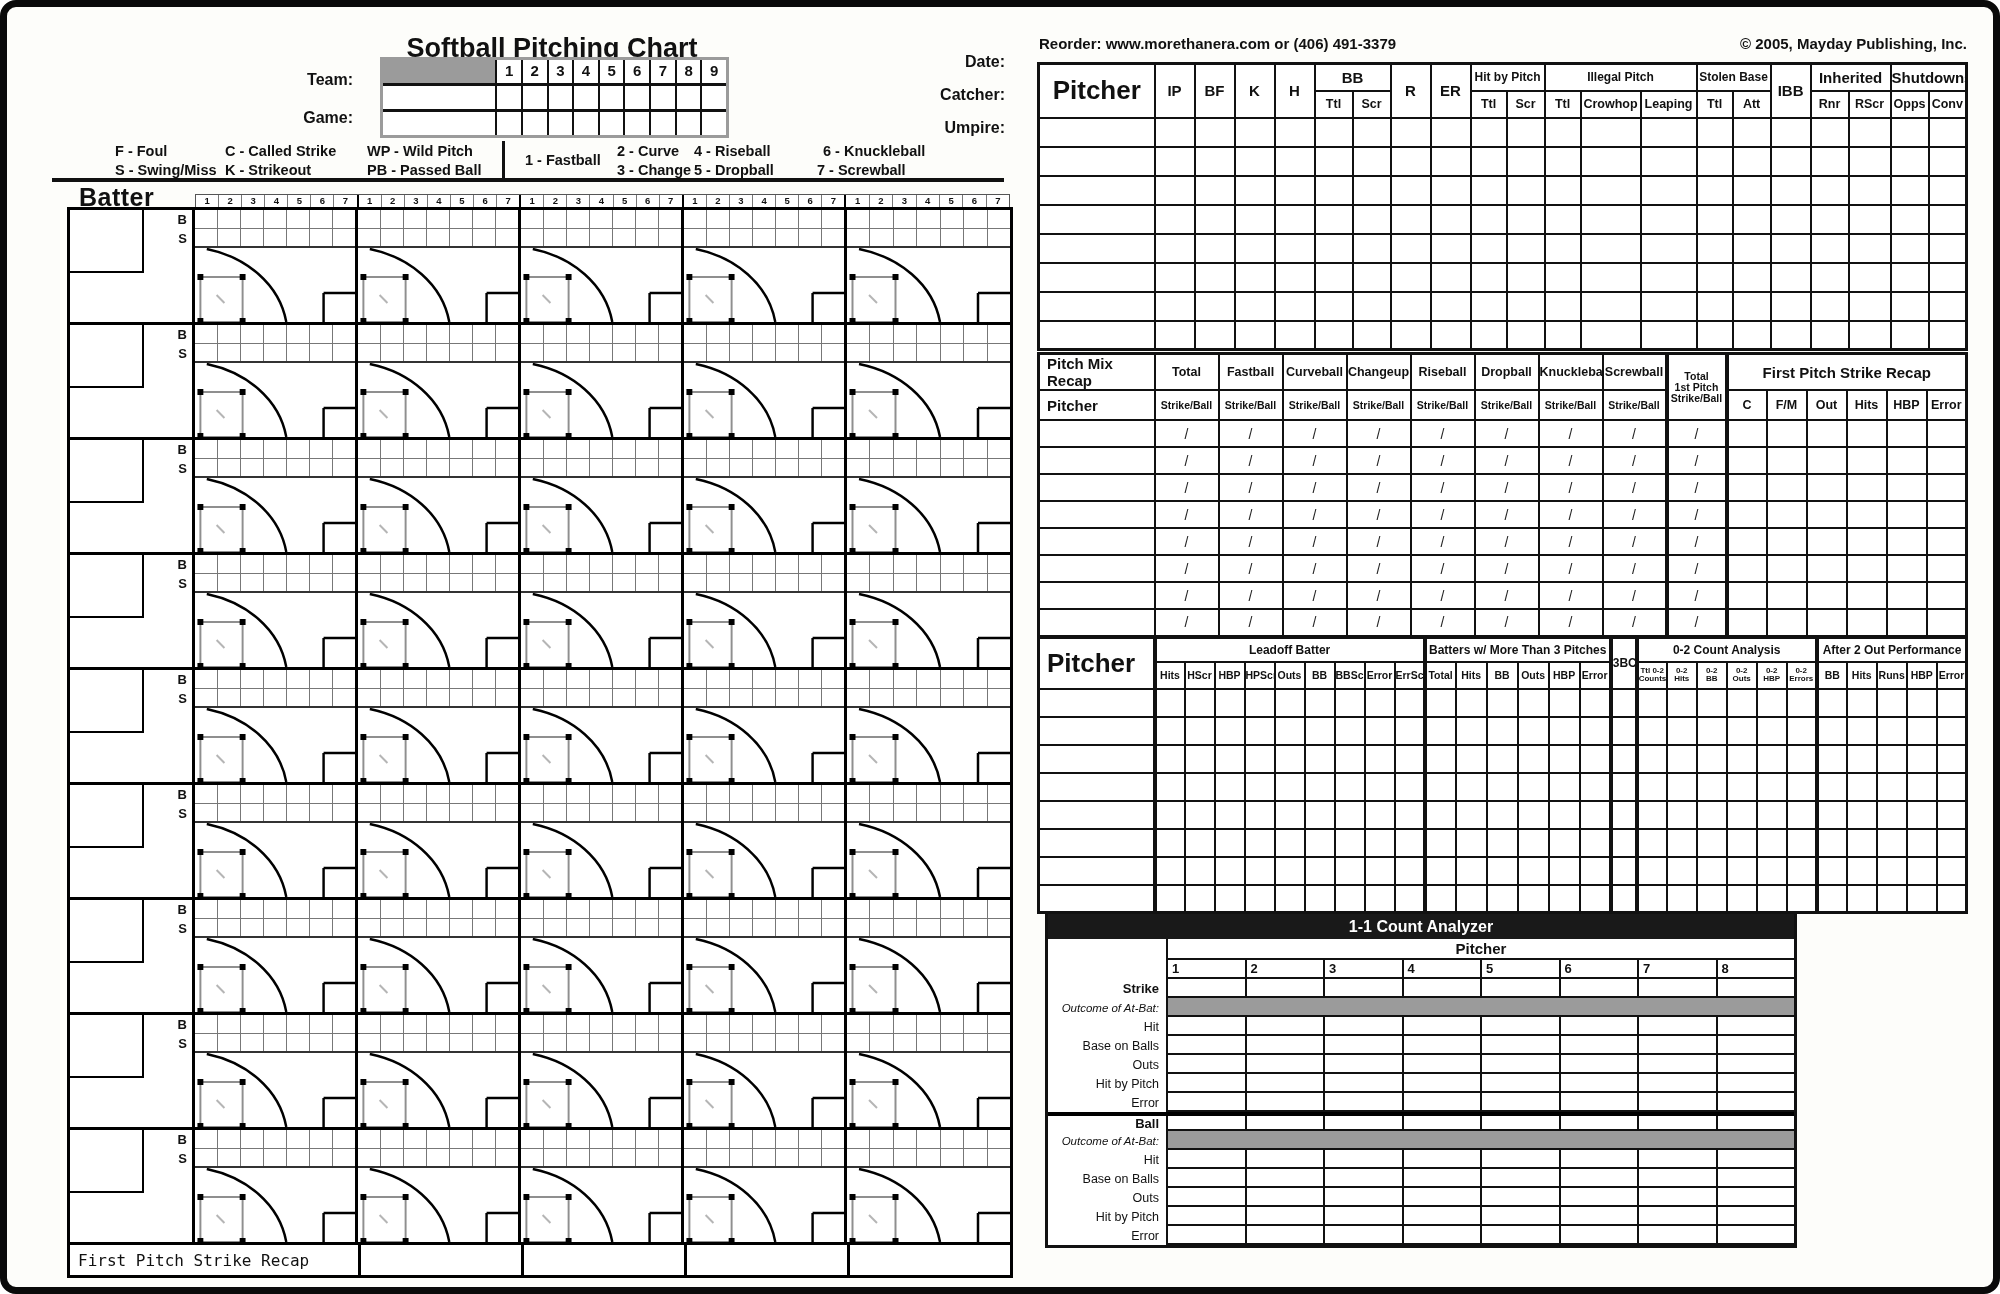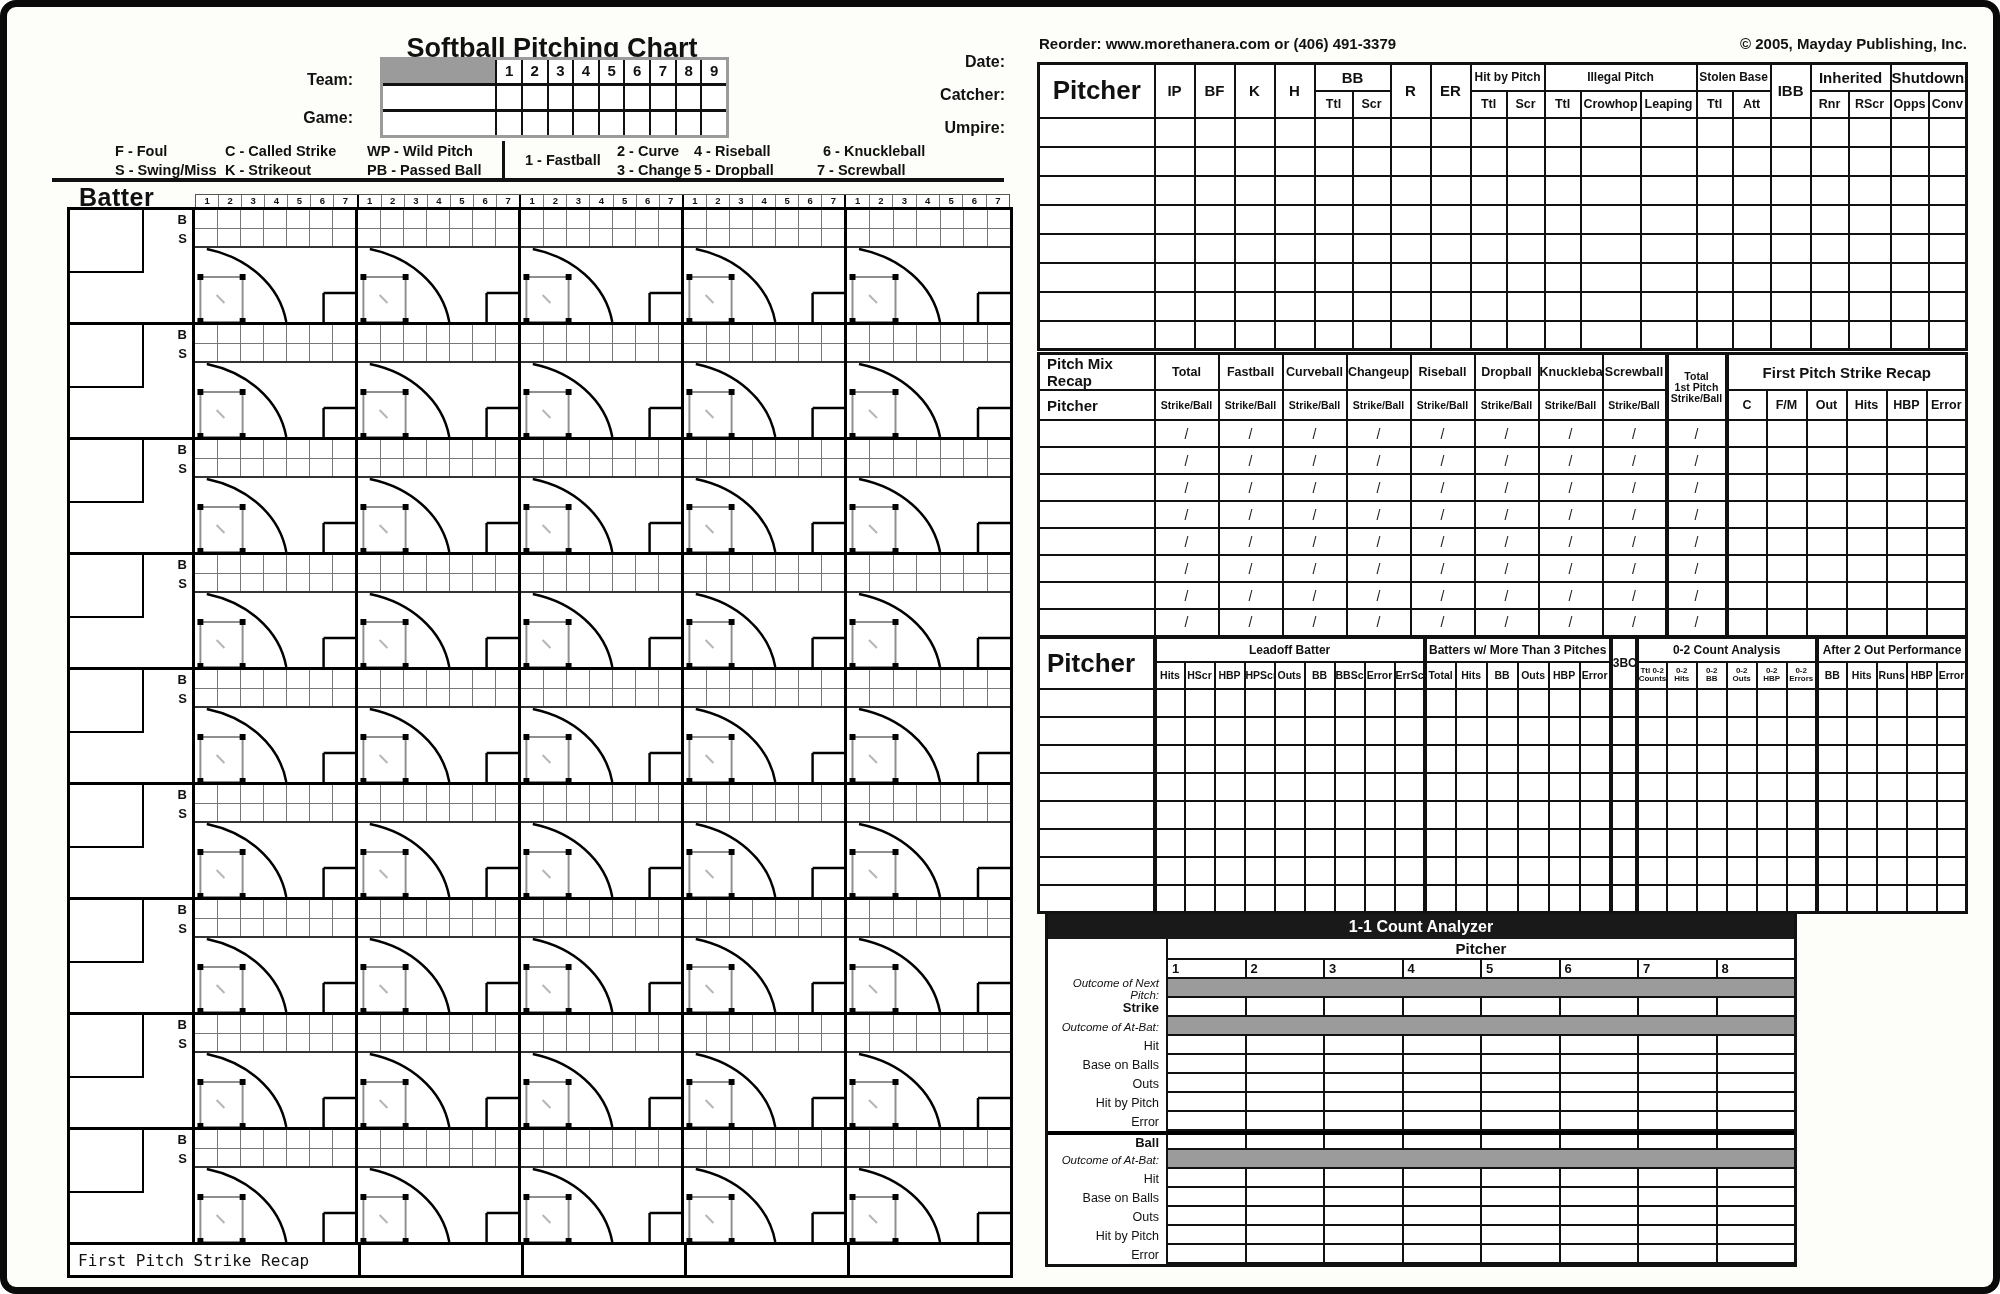--- a/index.html
+++ b/index.html
@@ -2565,26 +2565,20 @@
             <div class="an-cell an-num">2</div>
             <div class="an-cell an-num">3</div>
             <div class="an-cell an-num">4</div>
             <div class="an-cell an-num">5</div>
             <div class="an-cell an-num">6</div>
             <div class="an-cell an-num">7</div>
             <div class="an-cell an-num">8</div>
           </div>
         </div>
         <div class="an-row h-data">
-          <div class="an-label an-lb-italic">Outcome of Next Pitch:</div>
-          <div class="an-cols">
-            <div class="an-gray"></div>
-          </div>
-        </div>
-        <div class="an-row h-data">
           <div class="an-label an-lb-bold">Strike</div>
           <div class="an-cols">
             <div class="an-cell"></div>
             <div class="an-cell"></div>
             <div class="an-cell"></div>
             <div class="an-cell"></div>
             <div class="an-cell"></div>
             <div class="an-cell"></div>
             <div class="an-cell"></div>
             <div class="an-cell"></div>

